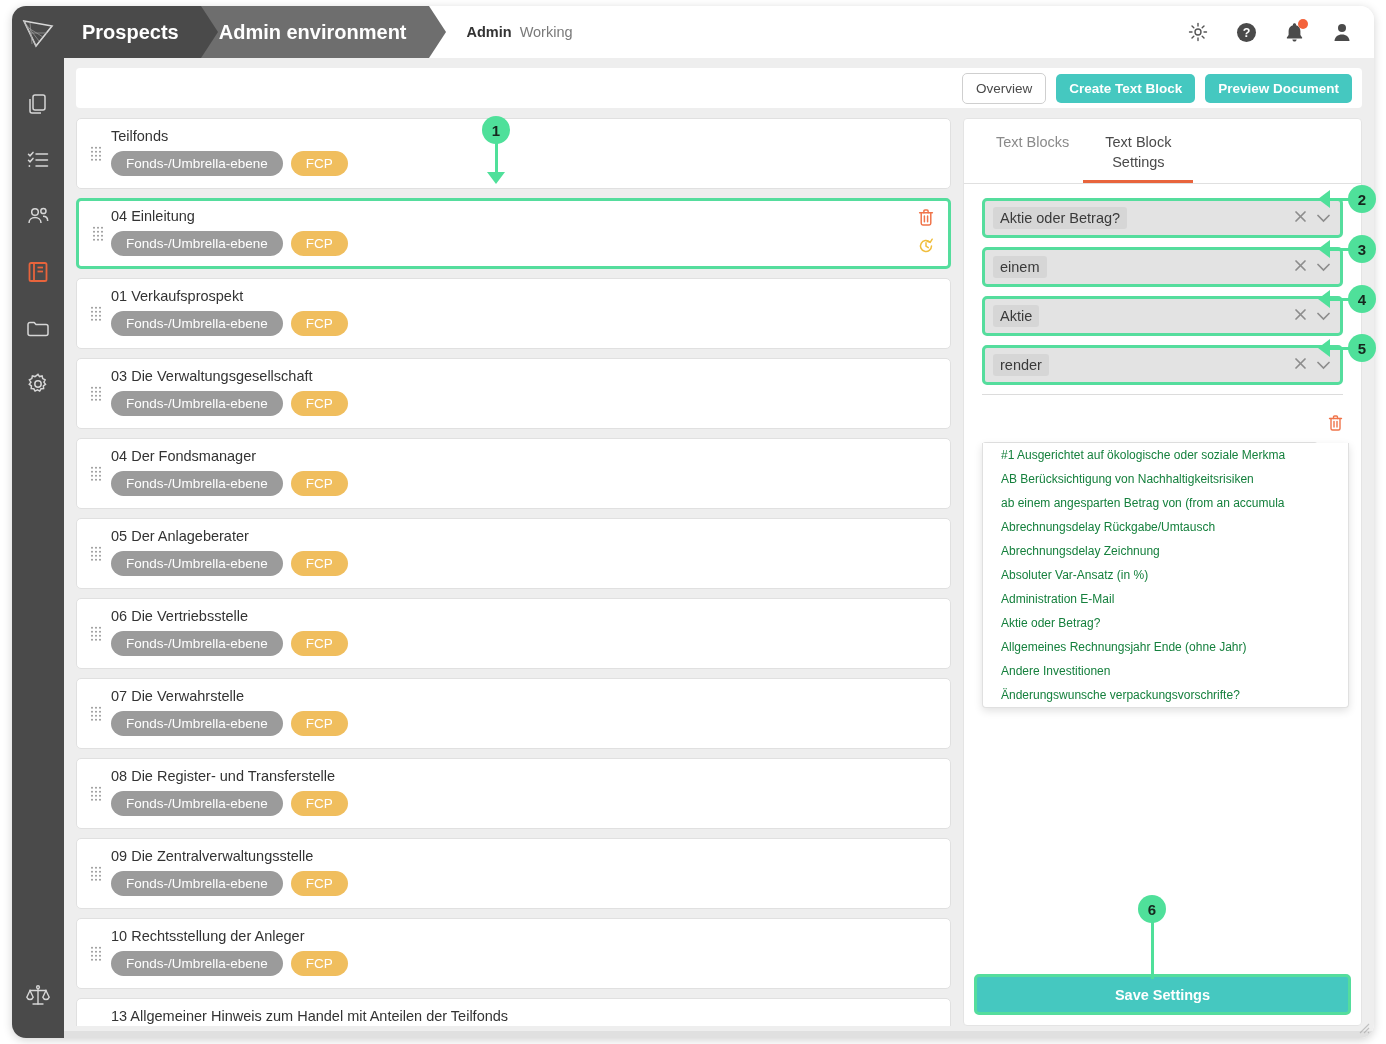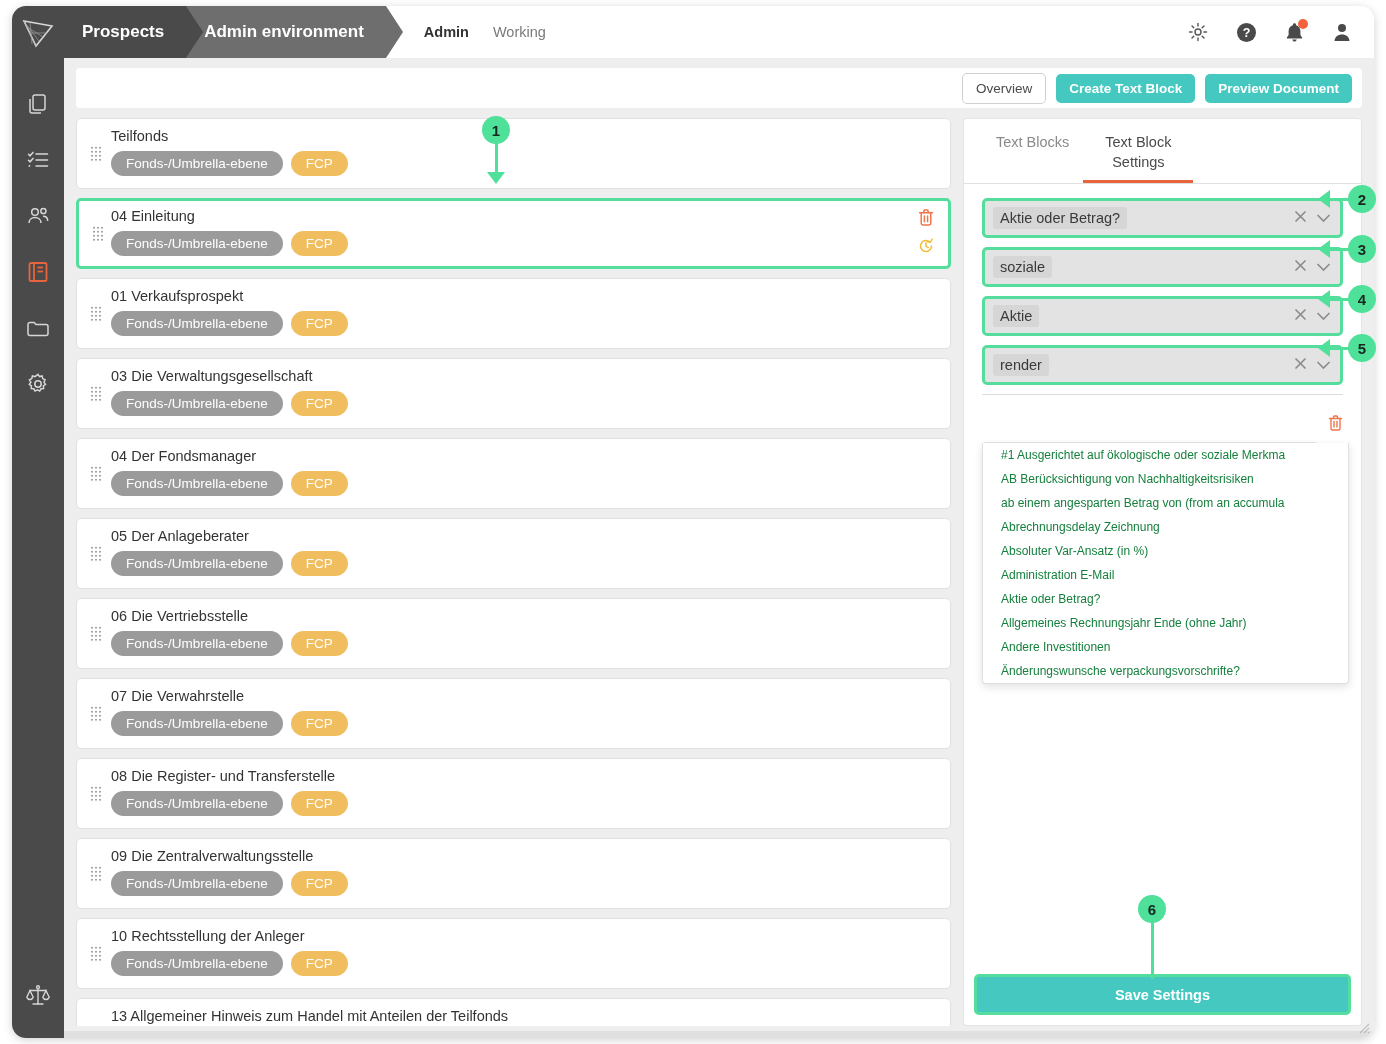--- a/index.html
+++ b/index.html
@@ -34,40 +34,40 @@
     display: flex; align-items: stretch;
     z-index: 30;
   }
   .logo-box {
     width: 52px; background: #4a4a4a;
     display: flex; align-items: center; justify-content: center;
   }
   .logo-glyph { width: 34px; height: 34px; }
   .crumb {
     display: flex; align-items: center;
-    color: #ffffff; font-size: 17px; font-weight: bold;
+    color: #ffffff; font-size: 20px; font-weight: bold;
     padding: 0 22px 0 18px;
     position: relative;
   }
   .crumb.c1 { background: #4a4a4a; }
   .crumb.c2 { background: #6e6e6e; }
   .crumb::after {
     content: ""; position: absolute; right: -17px; top: 0;
     width: 0; height: 0;
     border-top: 26px solid transparent;
     border-bottom: 26px solid transparent;
     border-left: 17px solid currentColor;
     z-index: 2;
   }
   .crumb.c1::after { color: #4a4a4a; }
   .crumb.c2::after { color: #6e6e6e; }
   .crumb.c1 { z-index: 3; }
   .crumb.c2 { z-index: 2; }
   .navlinks {
-    display: flex; align-items: center; gap: 24px;
+    display: flex; align-items: center; gap: 8px;
     margin-left: 38px; z-index: 1;
   }
   .navlink { font-size: 14.5px; color: #7a7a7a; cursor: pointer; }
   .navlink.active { color: #333333; font-weight: bold; }
   .topbar-right {
     margin-left: auto; display: flex; align-items: center;
     gap: 28px; padding-right: 22px;
   }
   .ticon { position: relative; cursor: pointer; color: #555; display:flex; align-items:center;}
   .notif-dot {
@@ -695,21 +695,21 @@
                   <svg width="13" height="9" viewBox="0 0 13 9" fill="none" stroke="#8d8d8d" stroke-width="1.7" stroke-linecap="round">
                         <polyline points="1,1.5 6.5,7 12,1.5"></polyline>
                       </svg>
                 </span>
               </span>
             </div>
           </div>
 
           <div class="selectrow">
             <div class="selectbox">
-              <span class="chip">soziale</span>
+              <span class="chip">einem</span>
               <span class="sel-icons">
                 <span>
                   <svg width="13" height="13" viewBox="0 0 13 13" stroke="#8d8d8d" stroke-width="1.7" stroke-linecap="round">
                         <line x1="2" y1="2" x2="11" y2="11"></line>
                         <line x1="11" y1="2" x2="2" y2="11"></line>
                       </svg>
                 </span>
                 <span>
                   <svg width="13" height="9" viewBox="0 0 13 9" fill="none" stroke="#8d8d8d" stroke-width="1.7" stroke-linecap="round">
                         <polyline points="1,1.5 6.5,7 12,1.5"></polyline>
@@ -777,20 +777,21 @@
                 <span class="combo-caret">
                   <svg width="14" height="9" viewBox="0 0 14 9" fill="none" stroke="#8d8d8d" stroke-width="1.6" stroke-linecap="round">
                         <polyline points="1,7.5 7,1.5 13,7.5"></polyline>
                       </svg>
                 </span>
               </div>
               <div class="optlist" id="option-list">
                     <div class="opt">#1 Ausgerichtet auf ökologische oder soziale Merkma</div>
                     <div class="opt">AB Berücksichtigung von Nachhaltigkeitsrisiken</div>
                     <div class="opt">ab einem angesparten Betrag von (from an accumula</div>
+                    <div class="opt">Abrechnungsdelay Rückgabe/Umtausch</div>
                     <div class="opt">Abrechnungsdelay Zeichnung</div>
                     <div class="opt">Absoluter Var-Ansatz (in %)</div>
                     <div class="opt">Administration E-Mail</div>
                     <div class="opt">Aktie oder Betrag?</div>
                     <div class="opt">Allgemeines Rechnungsjahr Ende (ohne Jahr)</div>
                     <div class="opt">Andere Investitionen</div>
                     <div class="opt">Änderungswunsche verpackungsvorschrifte?</div>
                   </div>
             </div>
             <span class="combo-del">

